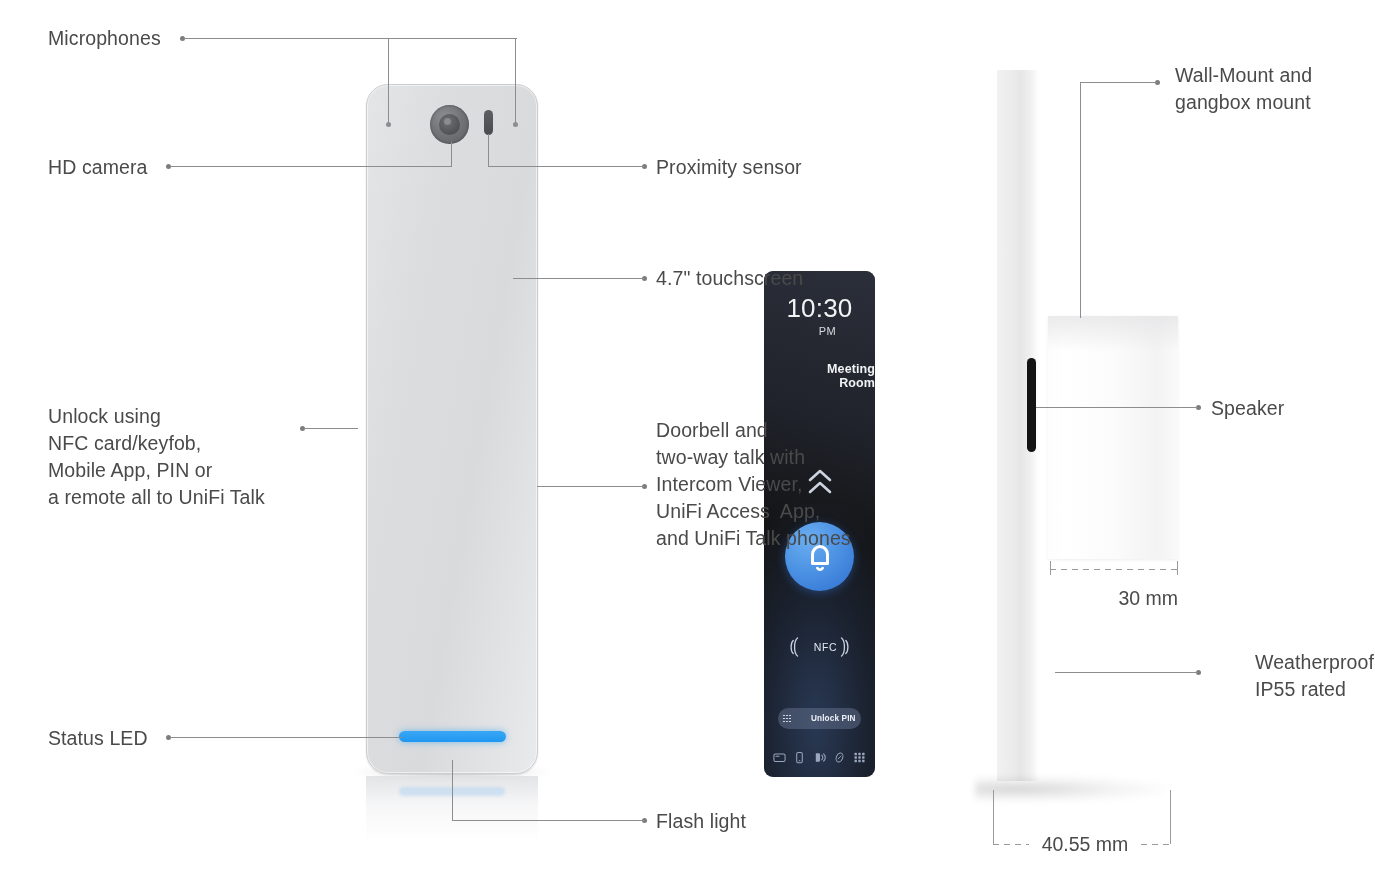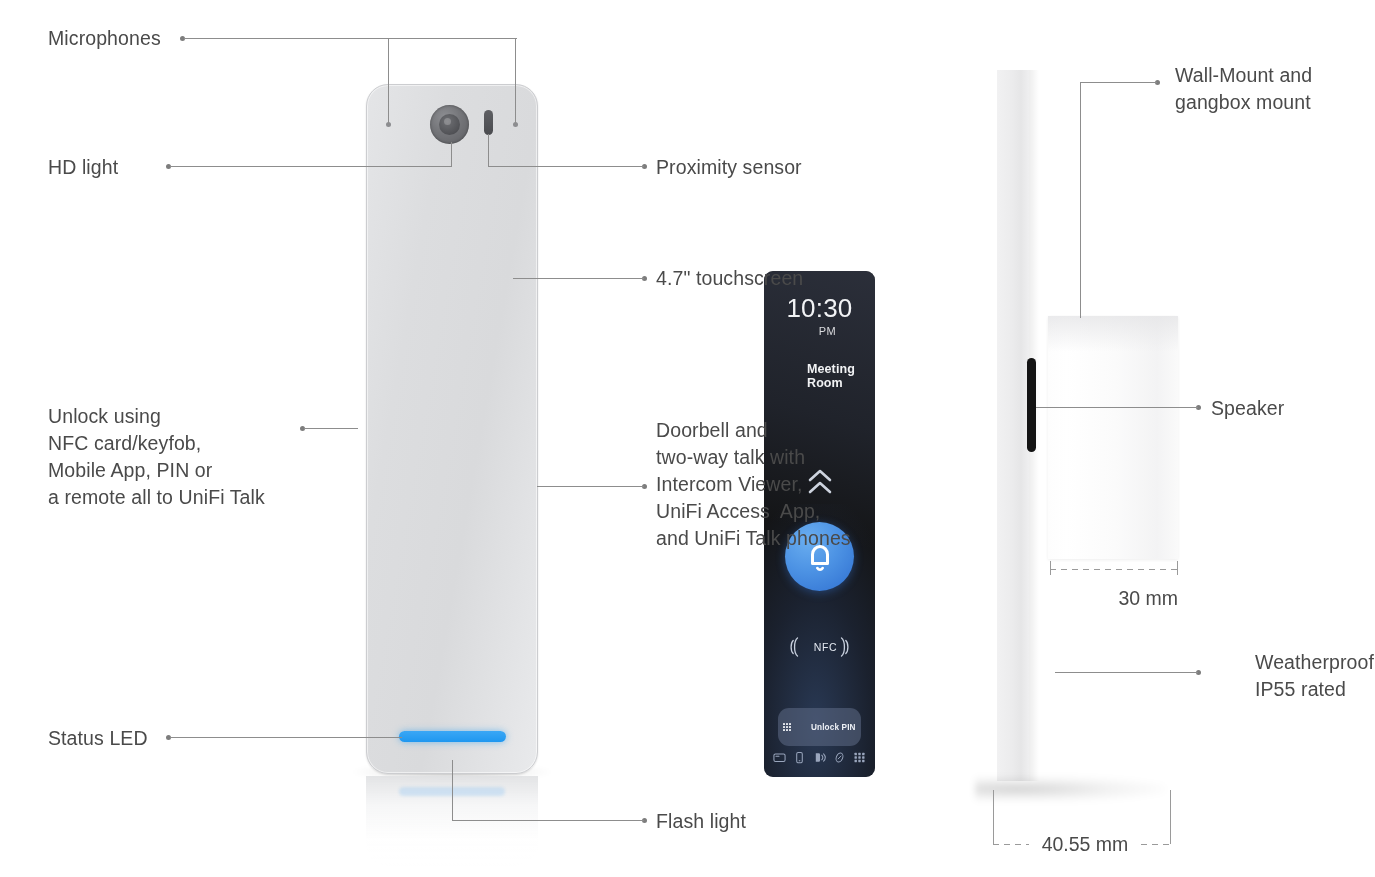--- a/index.html
+++ b/index.html
@@ -194,21 +194,21 @@
     top: 54px;
     text-align: center;
     color: #d9dadd;
     font-size: 11px;
     letter-spacing: 0.6px;
   }
   #screen-room {
     position: absolute;
     left: 0; right: 0;
     top: 91px;
-    text-align: left;
+    text-align: right;
     color: #f1f2f4;
     font-size: 12.5px;
     font-weight: bold;
     letter-spacing: 0.1px;
     margin-left: 43px;
   }
 
   
   #swipe-chevrons {
     position: absolute;
@@ -250,21 +250,21 @@
     letter-spacing: 0.6px;
     margin-left: 12px;
   }
 
   
   #unlock-pin-button {
     position: absolute;
     left: 14px;
     top: 437px;
     width: 83px;
-    height: 38px;
+    height: 21px;
     border-radius: 11px;
     background: rgba(94,108,134,0.55);
     display: flex;
     align-items: center;
     justify-content: center;
     gap: 20px;
   }
   #unlock-pin-label {
     color: #eef1f6;
     font-size: 8.2px;
@@ -567,21 +567,21 @@
   <div class="leader v" style="left:1080px; top:82px; height:236px;"></div>
 
   <div class="dot" style="left:1196px; top:405px;"></div>
   <div class="leader h" style="left:1036px; top:407px; width:162px;"></div>
 
   <div class="dot" style="left:1196px; top:670px;"></div>
   <div class="leader h" style="left:1055px; top:672px; width:143px;"></div>
 
   <div class="callout" style="left:48px; top:25px;">Microphones</div>
 
-  <div class="callout" style="left:48px; top:154px;">HD light</div>
+  <div class="callout" style="left:48px; top:154px;">HD camera</div>
 
   <div class="callout" style="left:656px; top:154px;">Proximity sensor</div>
 
   <div class="callout" style="left:656px; top:265px;">4.7" touchscreen</div>
 
   <div class="callout" style="left:48px; top:377px;margin-top:26px;">Unlock using
 NFC card/keyfob,
 Mobile App, PIN or
 a remote all to UniFi Talk</div>
 

